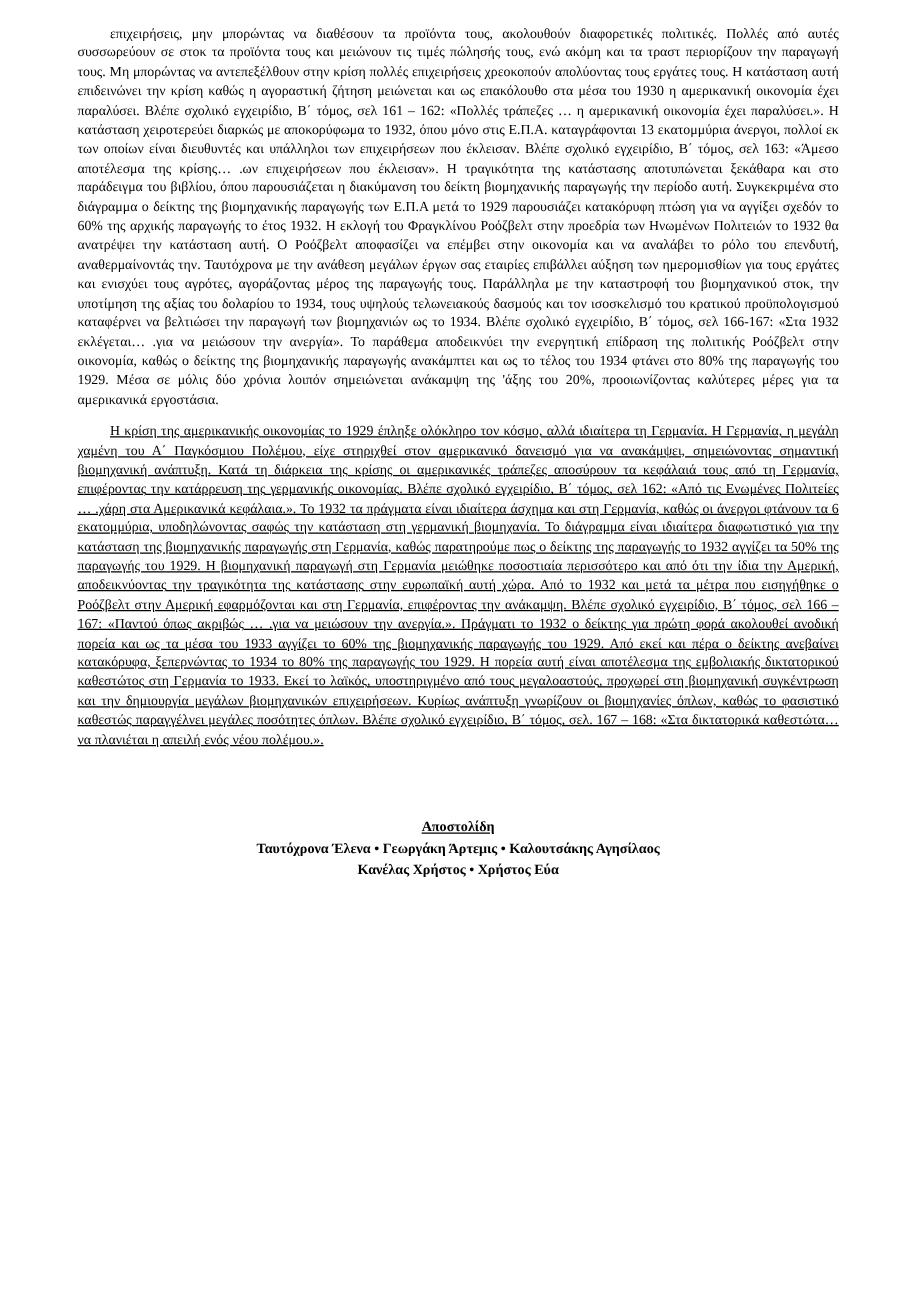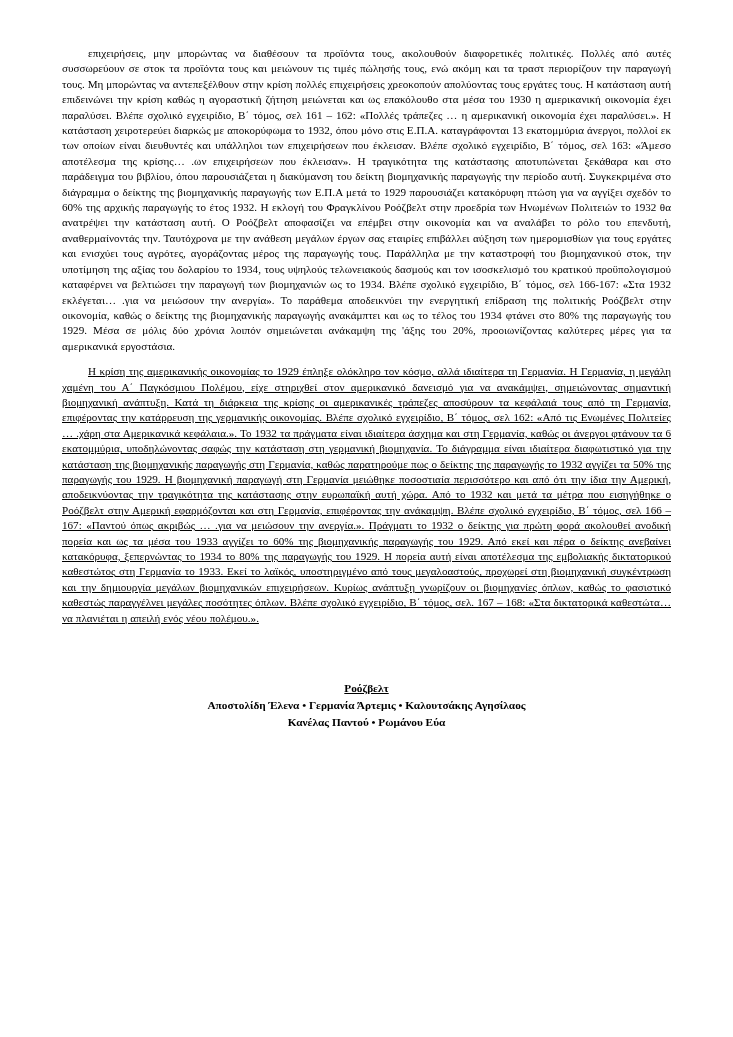--- a/index.html
+++ b/index.html
@@ -12,21 +12,21 @@
     height: 1037px;
     font-family: "Liberation Serif", serif;
     color: #000000;
     overflow: hidden;
   }
   .page {
     position: relative;
     width: 733px;
     height: 1037px;
     box-sizing: border-box;
-    padding: 46px 62px 0 62px;
+    padding: 20px 62px 0 62px;
   }
   .doc-body {
     width: 609px;
   }
   p.para {
     margin: 0;
     text-align: justify;
     font-size: 11.1px;
     line-height: 1.39;
     text-indent: 26px;
@@ -54,18 +54,18 @@
 </style>
 </head>
 <body>
 
 <div class="page">
   <div class="doc-body">
     <p class="para">επιχειρήσεις, μην μπορώντας να διαθέσουν τα προϊόντα τους, ακολουθούν διαφορετικές πολιτικές. Πολλές από αυτές συσσωρεύουν σε στοκ τα προϊόντα τους και μειώνουν τις τιμές πώλησής τους, ενώ ακόμη και τα τραστ περιορίζουν την παραγωγή τους. Μη μπορώντας να αντεπεξέλθουν στην κρίση πολλές επιχειρήσεις χρεοκοπούν απολύοντας τους εργάτες τους. Η κατάσταση αυτή επιδεινώνει την κρίση καθώς η αγοραστική ζήτηση μειώνεται και ως επακόλουθο στα μέσα του 1930 η αμερικανική οικονομία έχει παραλύσει. Βλέπε σχολικό εγχειρίδιο, Β΄ τόμος, σελ 161 – 162: «Πολλές τράπεζες … η αμερικανική οικονομία έχει παραλύσει.». Η κατάσταση χειροτερεύει διαρκώς με αποκορύφωμα το 1932, όπου μόνο στις Ε.Π.Α. καταγράφονται 13 εκατομμύρια άνεργοι, πολλοί εκ των οποίων είναι διευθυντές και υπάλληλοι των επιχειρήσεων που έκλεισαν. Βλέπε σχολικό εγχειρίδιο, Β΄ τόμος, σελ 163: «Άμεσο αποτέλεσμα της κρίσης… .ων επιχειρήσεων που έκλεισαν». Η τραγικότητα της κατάστασης αποτυπώνεται ξεκάθαρα και στο παράδειγμα του βιβλίου, όπου παρουσιάζεται η διακύμανση του δείκτη βιομηχανικής παραγωγής την περίοδο αυτή. Συγκεκριμένα στο διάγραμμα ο δείκτης της βιομηχανικής παραγωγής των Ε.Π.Α μετά το 1929 παρουσιάζει κατακόρυφη πτώση για να αγγίξει σχεδόν το 60% της αρχικής παραγωγής το έτος 1932. Η εκλογή του Φραγκλίνου Ροόζβελτ στην προεδρία των Ηνωμένων Πολιτειών το 1932 θα ανατρέψει την κατάσταση αυτή. Ο Ροόζβελτ αποφασίζει να επέμβει στην οικονομία και να αναλάβει το ρόλο του επενδυτή, αναθερμαίνοντάς την. Ταυτόχρονα με την ανάθεση μεγάλων έργων σας εταιρίες επιβάλλει αύξηση των ημερομισθίων για τους εργάτες και ενισχύει τους αγρότες, αγοράζοντας μέρος της παραγωγής τους. Παράλληλα με την καταστροφή του βιομηχανικού στοκ, την υποτίμηση της αξίας του δολαρίου το 1934, τους υψηλούς τελωνειακούς δασμούς και τον ισοσκελισμό του κρατικού προϋπολογισμού καταφέρνει να βελτιώσει την παραγωγή των βιομηχανιών ως το 1934. Βλέπε σχολικό εγχειρίδιο, Β΄ τόμος, σελ 166-167: «Στα 1932 εκλέγεται… .για να μειώσουν την ανεργία». Το παράθεμα αποδεικνύει την ενεργητική επίδραση της πολιτικής Ροόζβελτ στην οικονομία, καθώς ο δείκτης της βιομηχανικής παραγωγής ανακάμπτει και ως το τέλος του 1934 φτάνει στο 80% της παραγωγής του 1929. Μέσα σε μόλις δύο χρόνια λοιπόν σημειώνεται ανάκαμψη της 'άξης του 20%, προοιωνίζοντας καλύτερες μέρες για τα αμερικανικά εργοστάσια.</p>
     <p class="para">Η κρίση της αμερικανικής οικονομίας το 1929 έπληξε ολόκληρο τον κόσμο, αλλά ιδιαίτερα τη Γερμανία. Η Γερμανία, η μεγάλη χαμένη του Α΄ Παγκόσμιου Πολέμου, είχε στηριχθεί στον αμερικανικό δανεισμό για να ανακάμψει, σημειώνοντας σημαντική βιομηχανική ανάπτυξη. Κατά τη διάρκεια της κρίσης οι αμερικανικές τράπεζες αποσύρουν τα κεφάλαιά τους από τη Γερμανία, επιφέροντας την κατάρρευση της γερμανικής οικονομίας. Βλέπε σχολικό εγχειρίδιο, Β΄ τόμος, σελ 162: «Από τις Ενωμένες Πολιτείες … .χάρη στα Αμερικανικά κεφάλαια.». Το 1932 τα πράγματα είναι ιδιαίτερα άσχημα και στη Γερμανία, καθώς οι άνεργοι φτάνουν τα 6 εκατομμύρια, υποδηλώνοντας σαφώς την κατάσταση στη γερμανική βιομηχανία. Το διάγραμμα είναι ιδιαίτερα διαφωτιστικό για την κατάσταση της βιομηχανικής παραγωγής στη Γερμανία, καθώς παρατηρούμε πως ο δείκτης της παραγωγής το 1932 αγγίζει τα 50% της παραγωγής του 1929. Η βιομηχανική παραγωγή στη Γερμανία μειώθηκε ποσοστιαία περισσότερο και από ότι την ίδια την Αμερική, αποδεικνύοντας την τραγικότητα της κατάστασης στην ευρωπαϊκή αυτή χώρα. Από το 1932 και μετά τα μέτρα που εισηγήθηκε ο Ροόζβελτ στην Αμερική εφαρμόζονται και στη Γερμανία, επιφέροντας την ανάκαμψη. Βλέπε σχολικό εγχειρίδιο, Β΄ τόμος, σελ 166 – 167: «Παντού όπως ακριβώς … .για να μειώσουν την ανεργία.». Πράγματι το 1932 ο δείκτης για πρώτη φορά ακολουθεί ανοδική πορεία και ως τα μέσα του 1933 αγγίζει το 60% της βιομηχανικής παραγωγής του 1929. Από εκεί και πέρα ο δείκτης ανεβαίνει κατακόρυφα, ξεπερνώντας το 1934 το 80% της παραγωγής του 1929. Η πορεία αυτή είναι αποτέλεσμα της εμβολιακής δικτατορικού καθεστώτος στη Γερμανία το 1933. Εκεί το λαϊκός, υποστηριγμένο από τους μεγαλοαστούς, προχωρεί στη βιομηχανική συγκέντρωση και την δημιουργία μεγάλων βιομηχανικών επιχειρήσεων. Κυρίως ανάπτυξη γνωρίζουν οι βιομηχανίες όπλων, καθώς το φασιστικό καθεστώς παραγγέλνει μεγάλες ποσότητες όπλων. Βλέπε σχολικό εγχειρίδιο, Β΄ τόμος, σελ. 167 – 168: «Στα δικτατορικά καθεστώτα… να πλανιέται η απειλή ενός νέου πολέμου.».</p>
 
     <div class="credits">
-      <div class="credits-title">Ροόζβελτ</div>
-      <div class="credits-line">Αποστολίδη Έλενα • Γερμανία Άρτεμις • Καλουτσάκης Αγησίλαος</div>
-      <div class="credits-line">Κανέλας Παντού • Ρωμάνου Εύα</div>
+      <div class="credits-title">Αποστολίδη</div>
+      <div class="credits-line">Ταυτόχρονα Έλενα • Γεωργάκη Άρτεμις • Καλουτσάκης Αγησίλαος</div>
+      <div class="credits-line">Κανέλας Χρήστος • Χρήστος Εύα</div>
     </div>
   </div>
 </div>
 
 </body></html>

